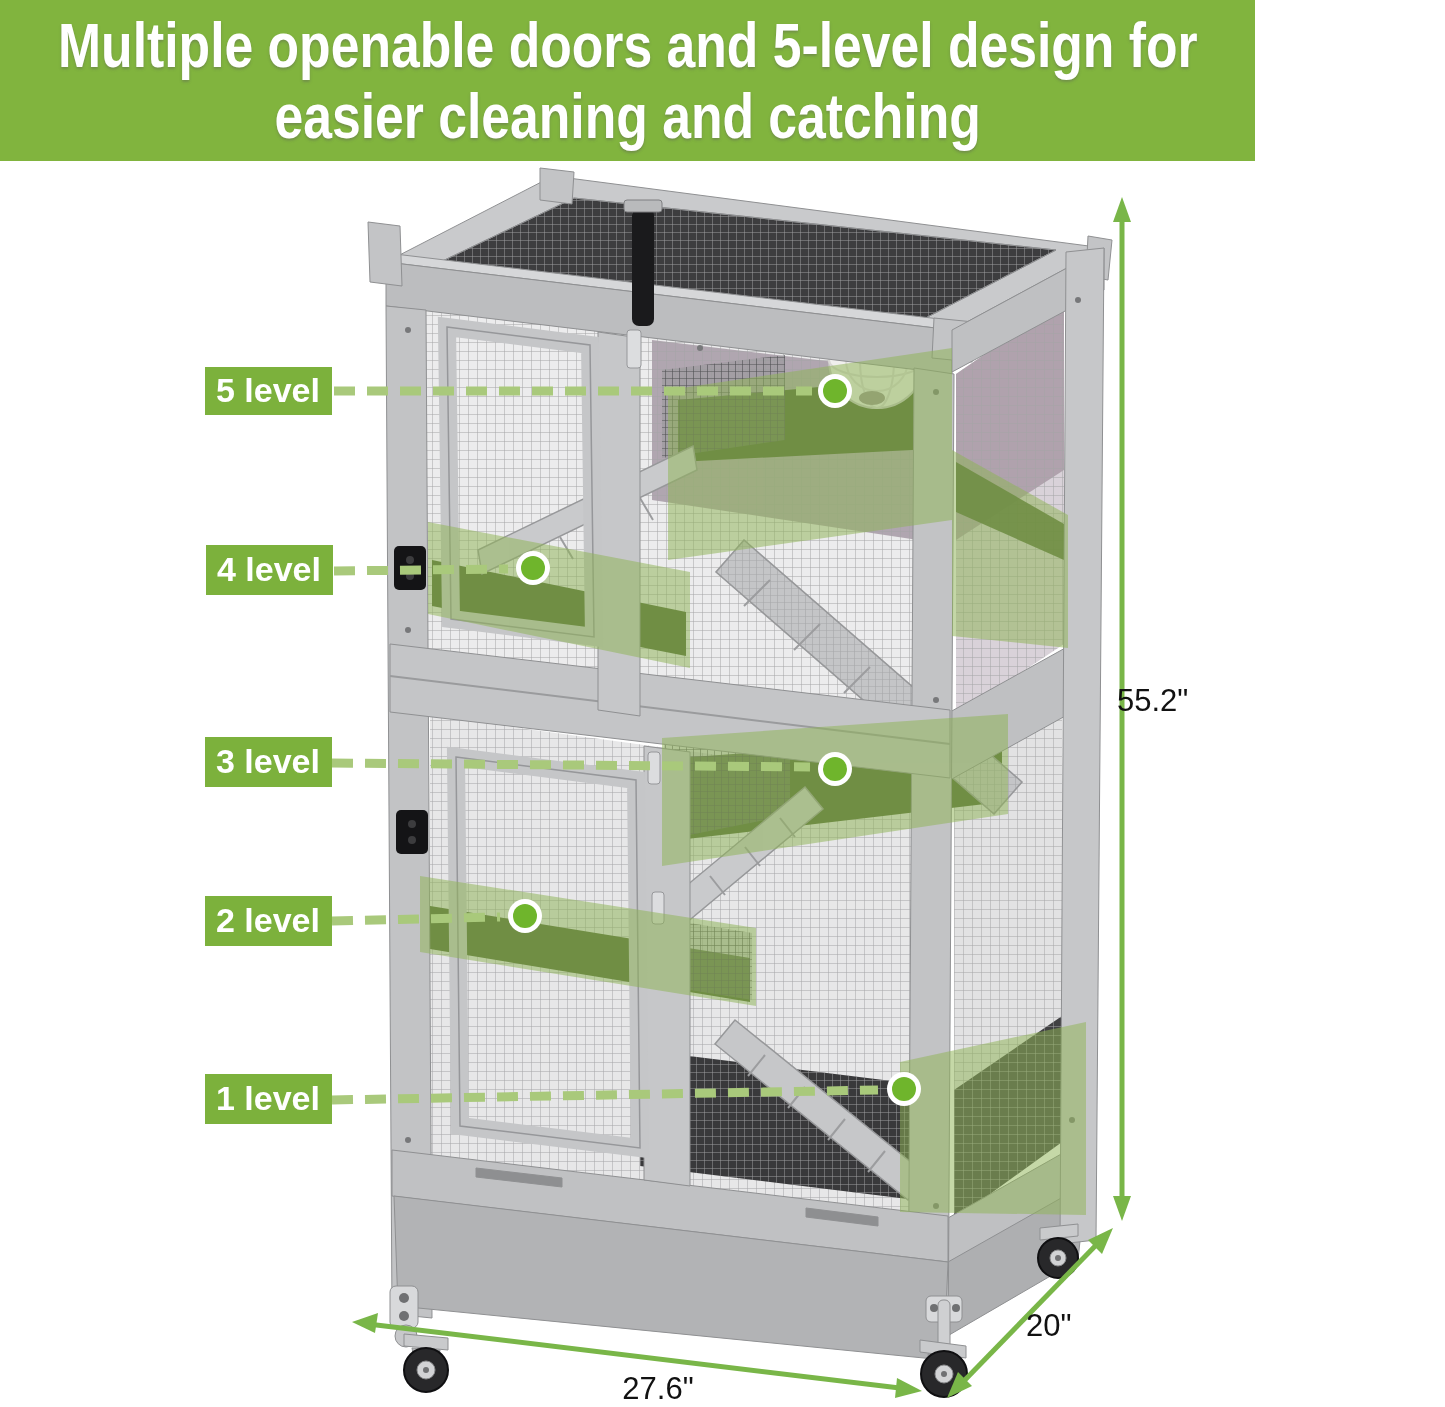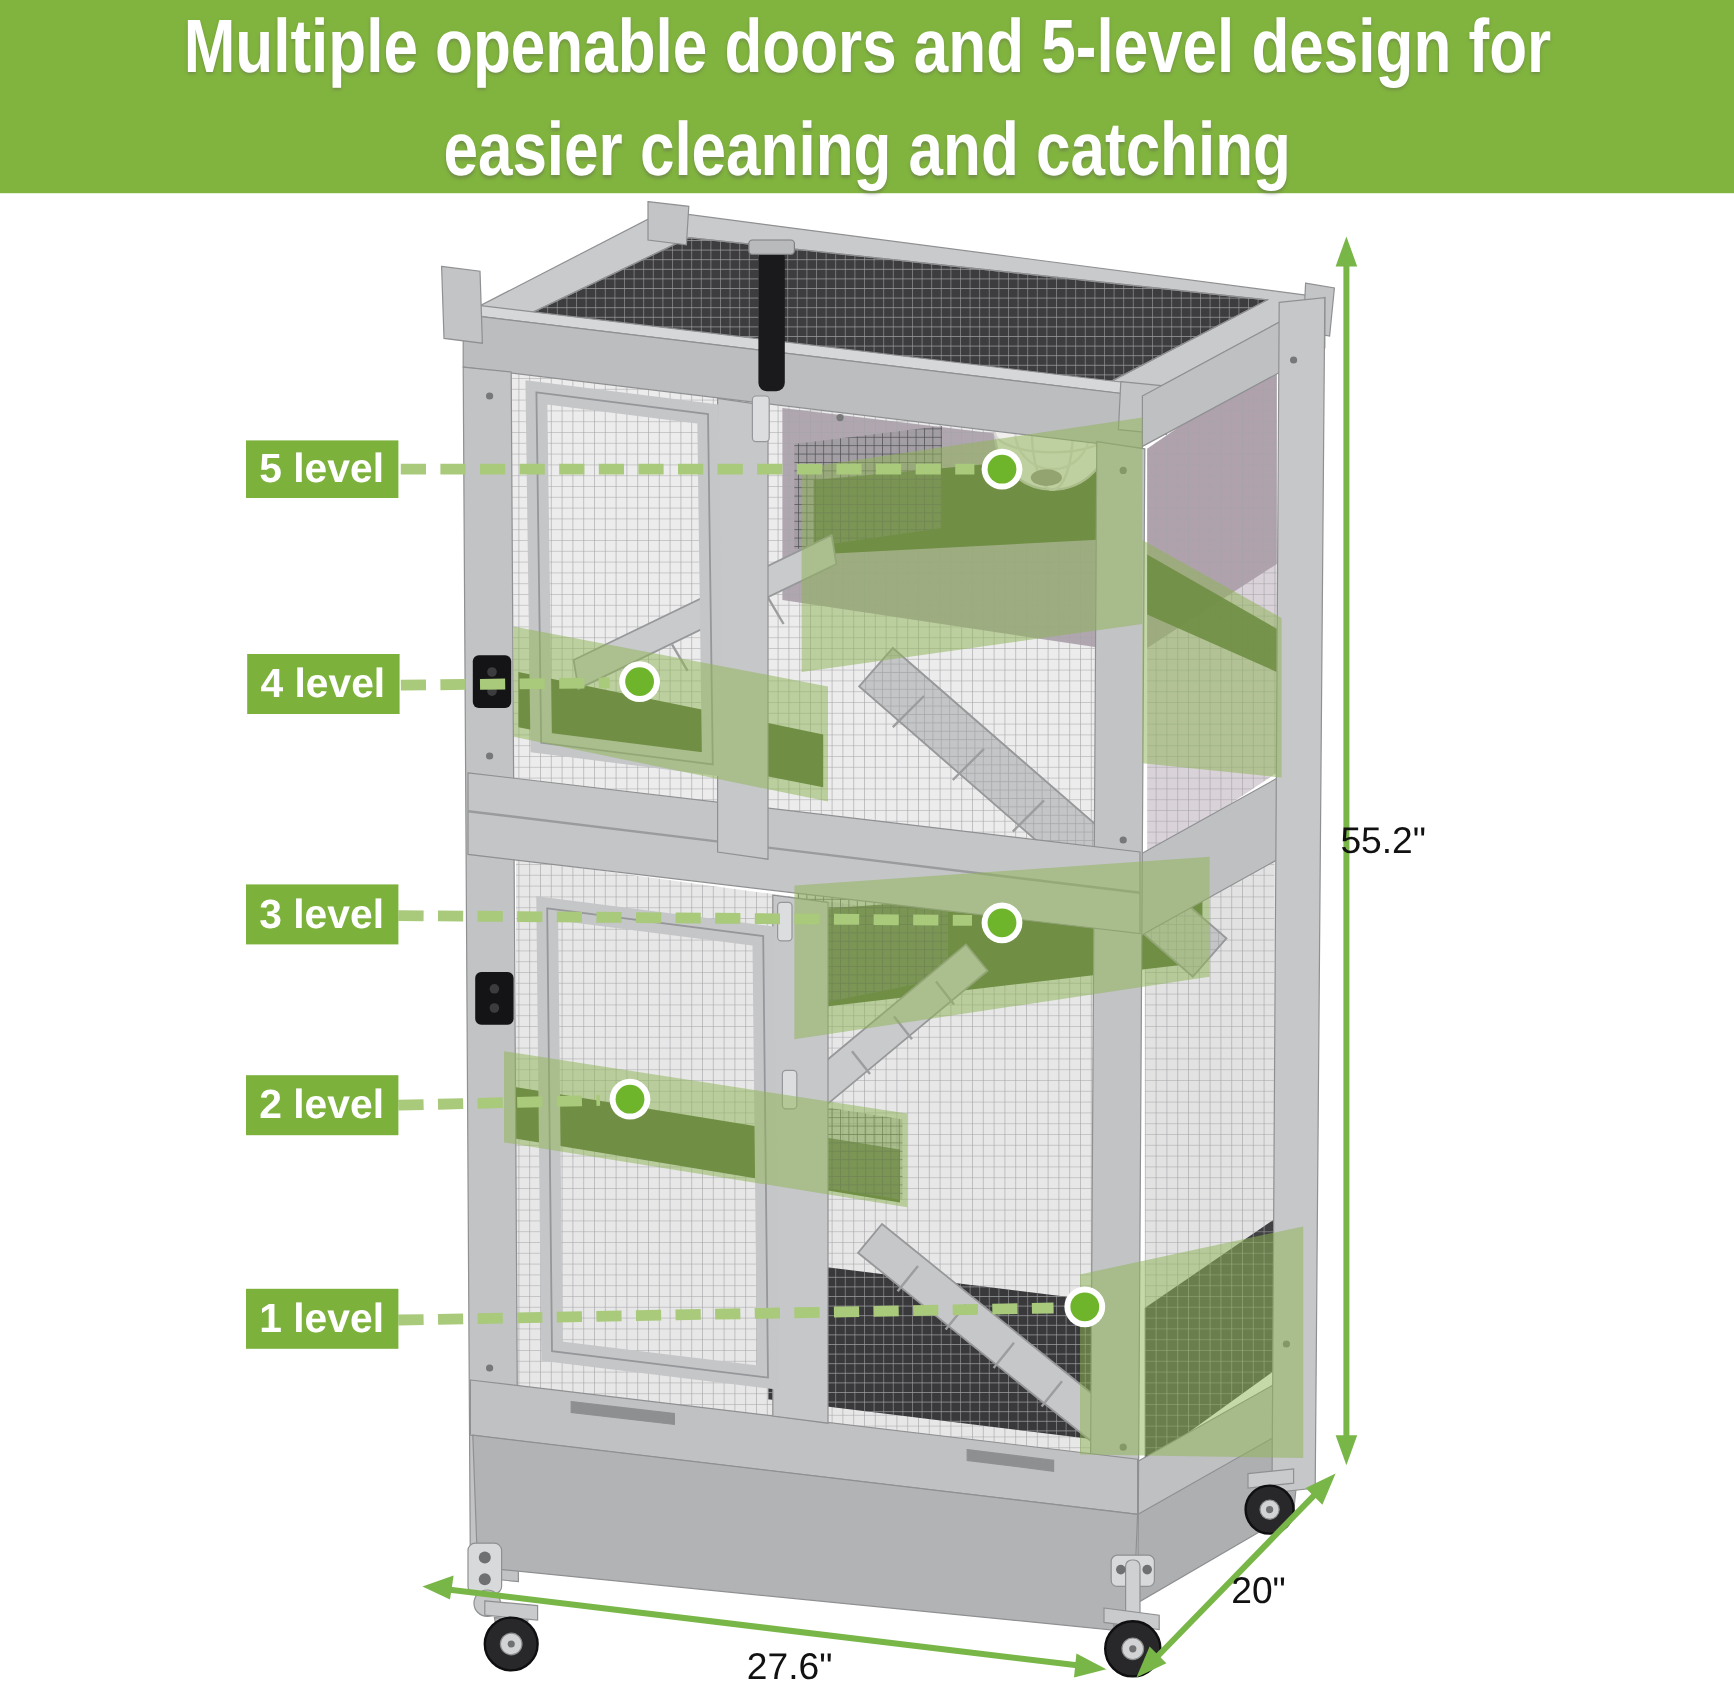--- a/index.html
+++ b/index.html
@@ -1,19 +1,19 @@
 <!DOCTYPE html>
 <html><head>
 <meta charset="utf-8">
 <style>
   html,body{margin:0;padding:0;background:#ffffff;}
   .page{position:relative;width:1445px;height:1407px;background:#ffffff;overflow:hidden;
         font-family:"Liberation Sans", sans-serif;}
-  .banner{position:absolute;left:0;top:0;width:1445px;height:161px;background:#81b43e;
-          display:flex;flex-direction:column;justify-content:flex-end;align-items:center;z-index:3;gap:15px;}
+  .banner{position:absolute;left:0;top:0;width:1255px;height:161px;background:#81b43e;
+          display:flex;flex-direction:column;justify-content:center;align-items:center;z-index:3;}
   .banner .line{display:block;color:#ffffff;font-weight:bold;font-size:63px;line-height:71px;
           white-space:nowrap;transform:scaleX(0.82);transform-origin:center;
           text-shadow:0 2px 3px rgba(90,90,90,0.40);letter-spacing:0px;}
   svg.scene{position:absolute;left:0;top:0;z-index:1;}
   .dim-label{font-family:"Liberation Sans", sans-serif;font-size:31px;fill:#111111;}
   .badge-label{font-family:"Liberation Sans", sans-serif;font-size:34px;font-weight:bold;fill:#ffffff;}
 </style>
 </head>
 <body>
 

